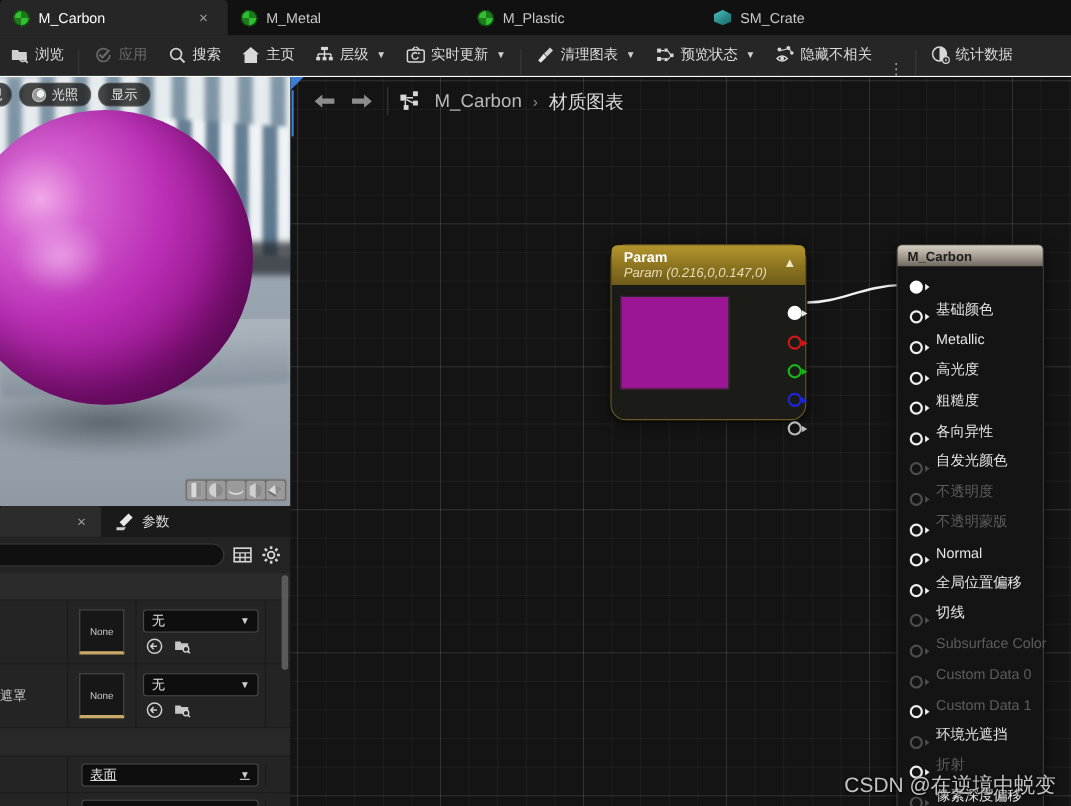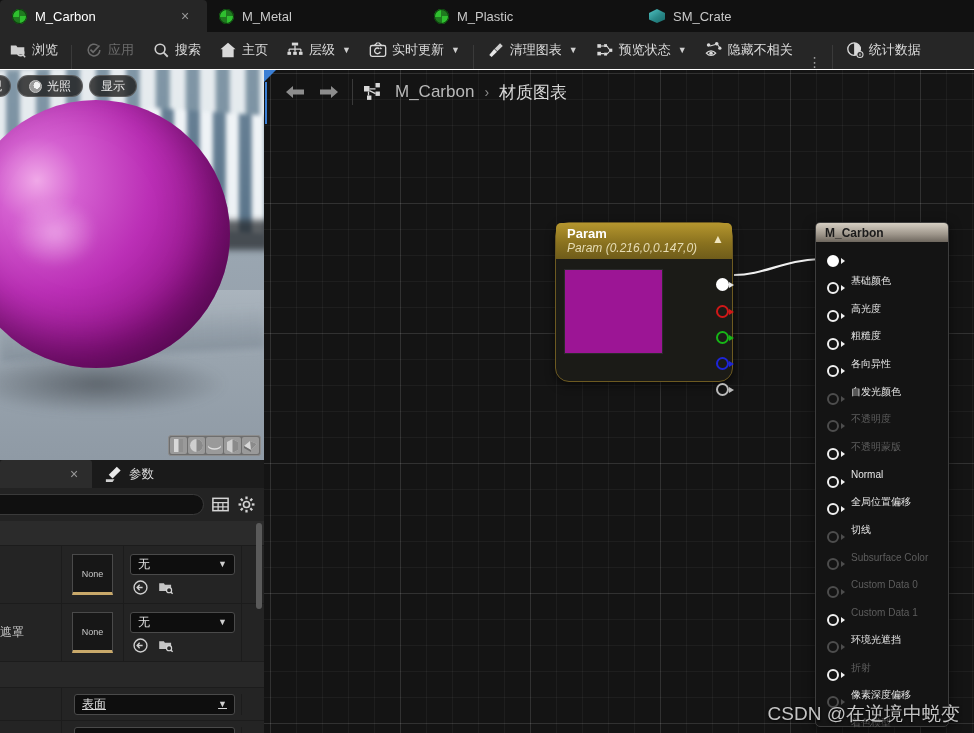--- a/index.html
+++ b/index.html
@@ -343,21 +343,21 @@
     height: 19px; border-top-left-radius: 4px; border-top-right-radius: 4px;
     background: linear-gradient(180deg, #d6cfc3 0%, #9d958a 60%, #6e675e 100%);
     display: flex; align-items: center; padding-left: 9px;
   }
   .node-mat-head span { font-size: 12px; color: #1b1b1b; font-weight: bold; }
   .node-mat-body { padding: 5px 0 10px 0; }
   .mat-pin {
     display: flex; align-items: center; gap: 6px;
     height: 27.6px; padding-left: 11px;
   }
-  .mat-pin-label { font-size: 10px; color: #e6e6e6; white-space: nowrap; margin-top: 41px; }
+  .mat-pin-label { font-size: 13px; color: #e6e6e6; white-space: nowrap; margin-top: 41px; }
   .mat-pin.off .mat-pin-label { color: #5d5d5d; }
   .mat-dot {
     width: 12px; height: 12px; border-radius: 50%;
     border: 2.5px solid #f0f0f0; flex: none;
   }
   .mat-dot.filled { background: #ffffff; border-color: #ffffff; }
   .mat-dot.off { border-color: #4d4d4d; }
   .mat-arrow {
     width: 0; height: 0; margin-left: -4px;
     border-left: 4px solid #f0f0f0;
@@ -761,20 +761,25 @@
       <div class="node-mat-body">
 
         <div class="mat-pin">
           <span class="mat-dot filled"></span>
           <span class="mat-arrow"></span>
           <span class="mat-pin-label">基础颜色</span>
         </div>
         <div class="mat-pin">
           <span class="mat-dot"></span>
           <span class="mat-arrow"></span>
+          <span class="mat-pin-label">Metallic</span>
+        </div>
+        <div class="mat-pin">
+          <span class="mat-dot"></span>
+          <span class="mat-arrow"></span>
           <span class="mat-pin-label">高光度</span>
         </div>
         <div class="mat-pin">
           <span class="mat-dot"></span>
           <span class="mat-arrow"></span>
           <span class="mat-pin-label">粗糙度</span>
         </div>
         <div class="mat-pin">
           <span class="mat-dot"></span>
           <span class="mat-arrow"></span>

